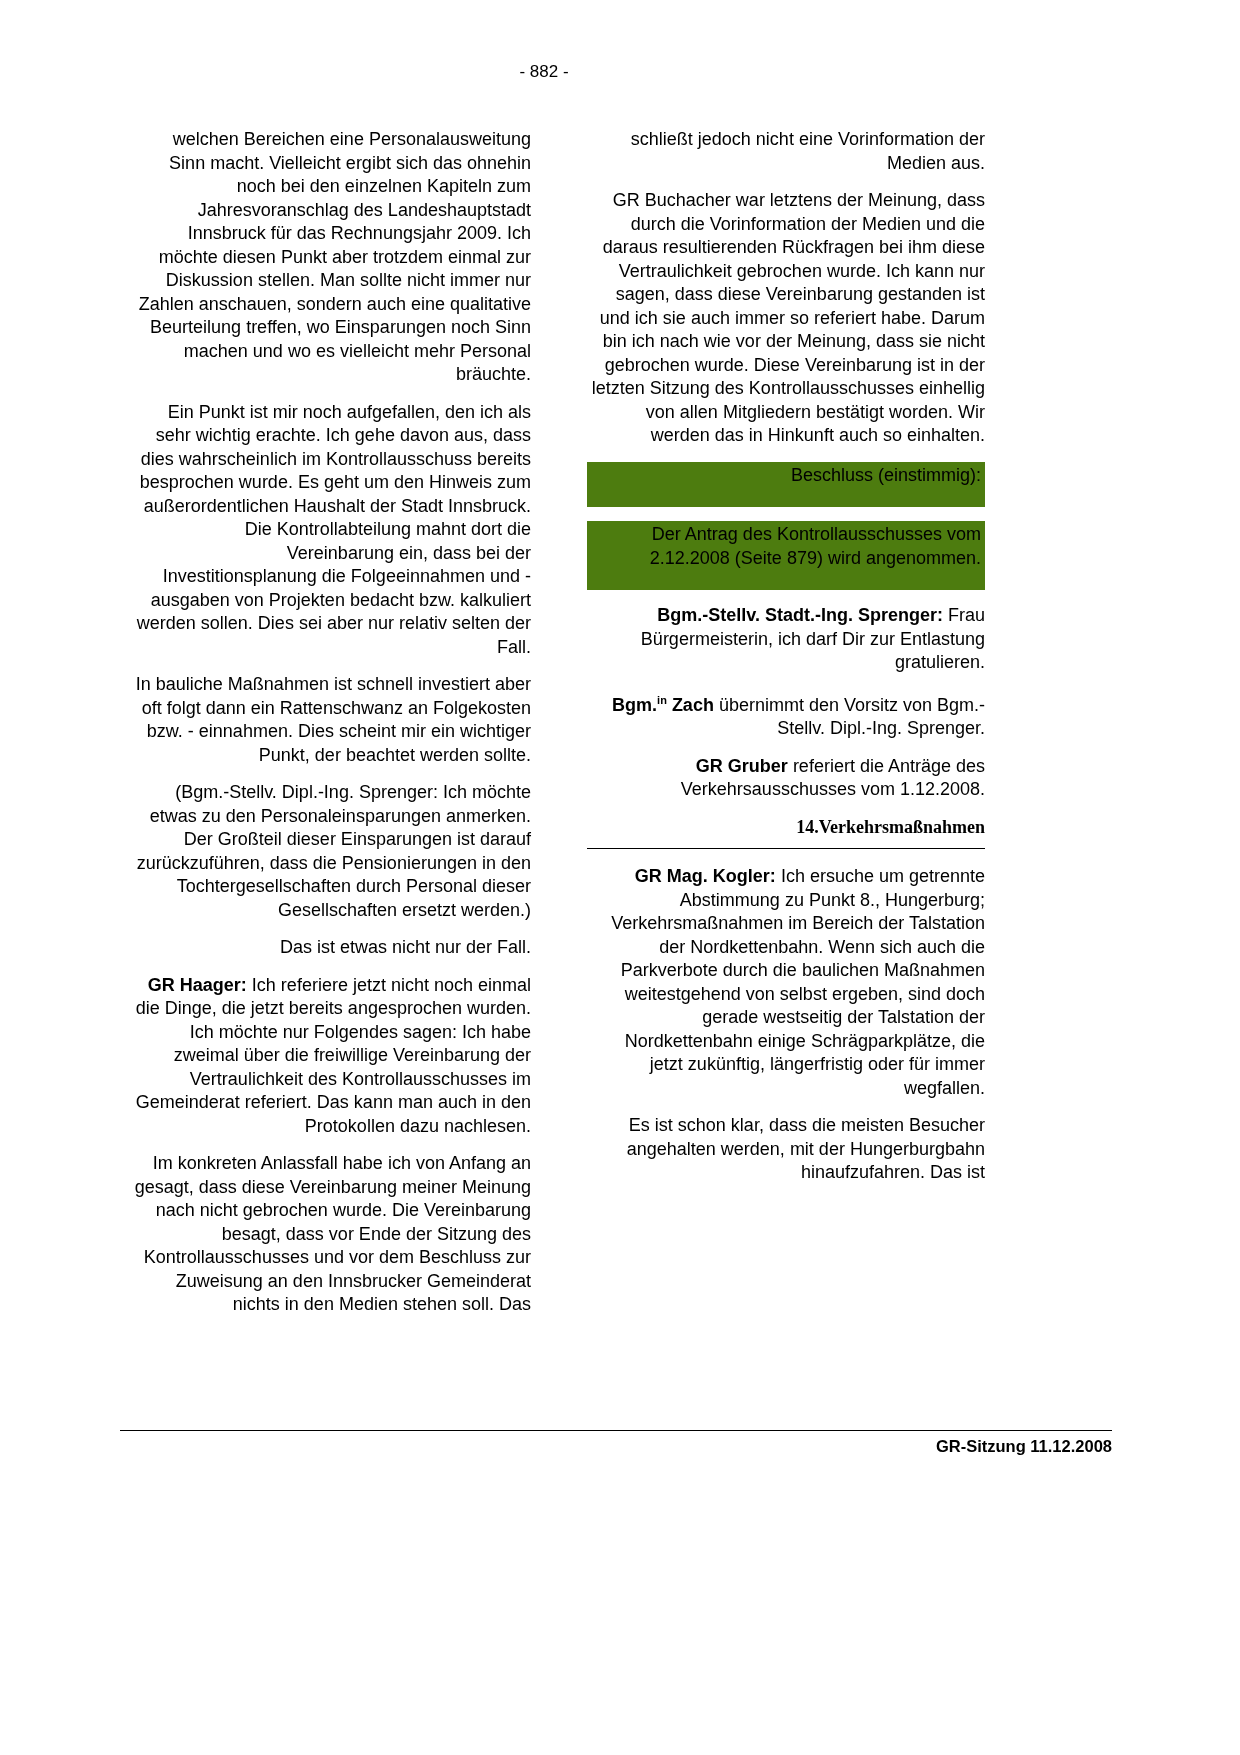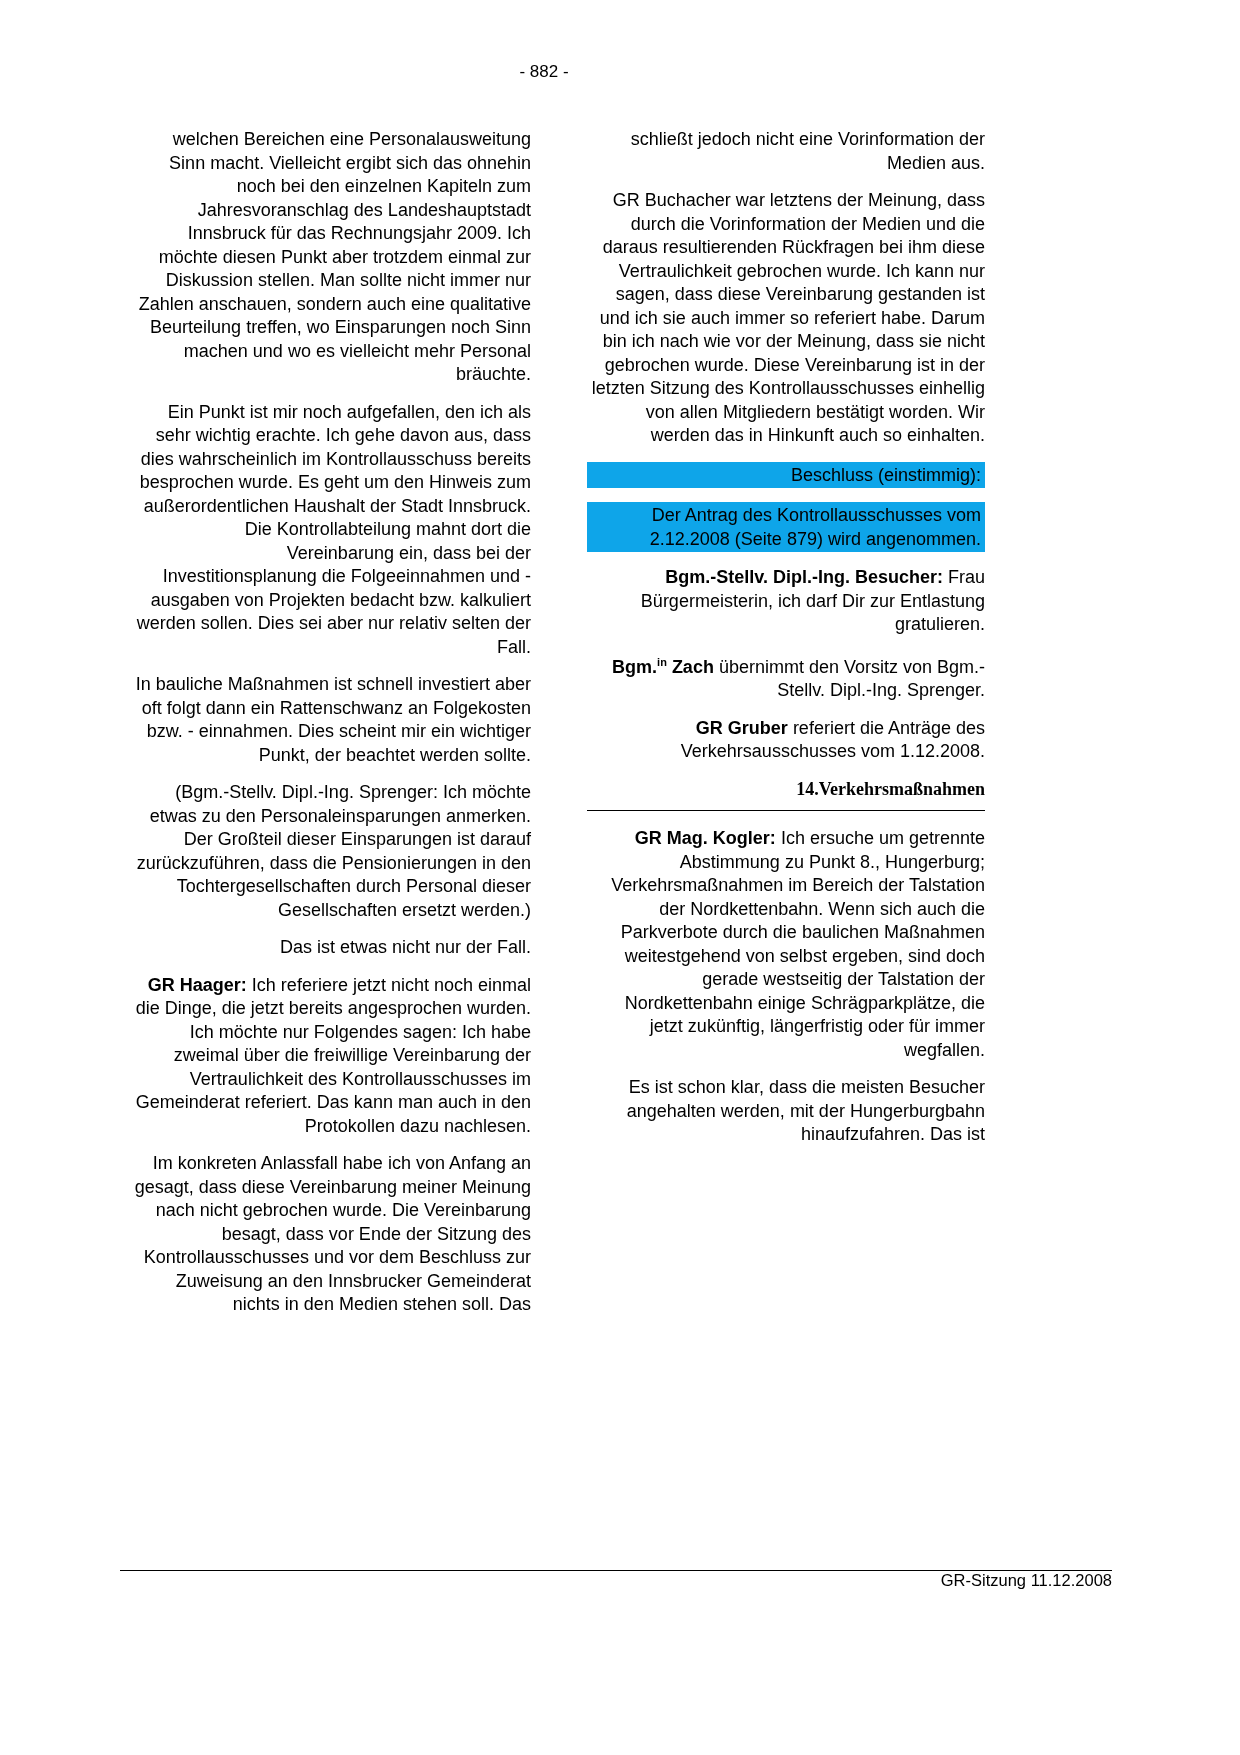--- a/index.html
+++ b/index.html
@@ -33,41 +33,43 @@
     font-size: 18px;
     line-height: 23.5px;
   }
   .col p {
     margin: 0 0 14px 0;
     hyphens: auto;
   }
   strong { font-weight: bold; }
   sup { font-size: 11px; vertical-align: super; }
   .highlight {
-    background: #0ea5e9;
-    padding: 2px 4px 1px 3px;
+    background: #4d7c0f;
+    padding: 2px 4px 20px 3px;
     margin-left: -3px;
   }
   .sp-lg { margin-top: 38px; }
   .sp-xl { margin-top: 56px; font-family: Liberation Serif, serif; }
   .section-heading {
     font-size: 18px;
     font-weight: bold;
     margin: 0 0 16px 0;
     padding-bottom: 9px;
     border-bottom: 1.5px solid #000;
   }
   .section-heading .num { display: inline-block; width: 68px; }
   .footer {
     position: absolute;
-    top: 1570px;
+    top: 1430px;
     left: 120px;
     width: 992px;
     border-top: 1px solid #000;
+    padding-top: 6px;
     font-size: 16.5px;
+    font-weight: bold;
   }
   .footer .footer-text { padding-left: 13px; }
 </style>
 </head>
 <body>
 
 <div class="page-number">- 882 -</div>
 
 <div class="content">
 
@@ -79,21 +81,21 @@
     <p>Das ist etwas nicht nur der Fall.</p>
     <p><strong>GR Haager:</strong><span> Ich referiere jetzt nicht noch einmal die Dinge, die jetzt bereits angesprochen wurden. Ich möchte nur Folgendes sagen: Ich habe zweimal über die freiwillige Vereinbarung der Vertraulichkeit des Kontrollausschusses im Gemeinderat referiert. Das kann man auch in den Protokollen dazu nachlesen.</span></p>
     <p>Im konkreten Anlassfall habe ich von Anfang an gesagt, dass diese Vereinbarung meiner Meinung nach nicht gebrochen wurde. Die Vereinbarung besagt, dass vor Ende der Sitzung des Kontrollausschusses und vor dem Beschluss zur Zuweisung an den Innsbrucker Gemeinderat nichts in den Medien stehen soll. Das</p>
   </div>
 
   <div class="col">
     <p>schließt jedoch nicht eine Vorinformation der Medien aus.</p>
     <p>GR Buchacher war letztens der Meinung, dass durch die Vorinformation der Medien und die daraus resultierenden Rückfragen bei ihm diese Vertraulichkeit gebrochen wurde. Ich kann nur sagen, dass diese Vereinbarung gestanden ist und ich sie auch immer so referiert habe. Darum bin ich nach wie vor der Meinung, dass sie nicht gebrochen wurde. Diese Vereinbarung ist in der letzten Sitzung des Kontrollausschusses einhellig von allen Mitgliedern bestätigt worden. Wir werden das in Hinkunft auch so einhalten.</p>
     <p class="highlight">Beschluss (einstimmig):</p>
     <p class="highlight">Der Antrag des Kontrollausschusses vom 2.12.2008 (Seite 879) wird angenommen.</p>
-    <p><strong>Bgm.-Stellv. Dipl.-Ing. Besucher:</strong><span> Frau Bürgermeisterin, ich darf Dir zur Entlastung gratulieren.</span></p>
+    <p><strong>Bgm.-Stellv. Stadt.-Ing. Sprenger:</strong><span> Frau Bürgermeisterin, ich darf Dir zur Entlastung gratulieren.</span></p>
     <p class="sp-lg"><strong><span>Bgm.</span><sup>in</sup><span> Zach</span></strong><span> übernimmt den Vorsitz von Bgm.-Stellv. Dipl.-Ing. Sprenger.</span></p>
     <p class="sp-lg"><strong>GR Gruber</strong><span> referiert die Anträge des Verkehrsausschusses vom 1.12.2008.</span></p>
     <h3 class="section-heading sp-xl"><span class="num">14.</span><span>Verkehrsmaßnahmen</span></h3>
     <p><strong>GR Mag. Kogler:</strong><span> Ich ersuche um getrennte Abstimmung zu Punkt 8., Hungerburg; Verkehrsmaßnahmen im Bereich der Talstation der Nordkettenbahn. Wenn sich auch die Parkverbote durch die baulichen Maßnahmen weitestgehend von selbst ergeben, sind doch gerade westseitig der Talstation der Nordkettenbahn einige Schrägparkplätze, die jetzt zukünftig, längerfristig oder für immer wegfallen.</span></p>
     <p>Es ist schon klar, dass die meisten Besucher angehalten werden, mit der Hungerburgbahn hinaufzufahren. Das ist</p>
   </div>
 
 </div>
 
 <div class="footer">

